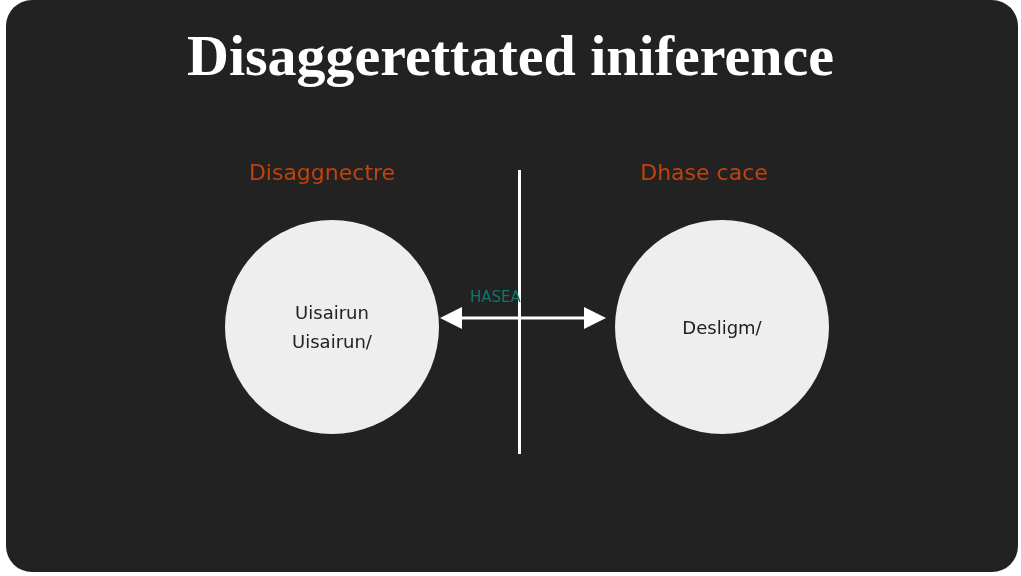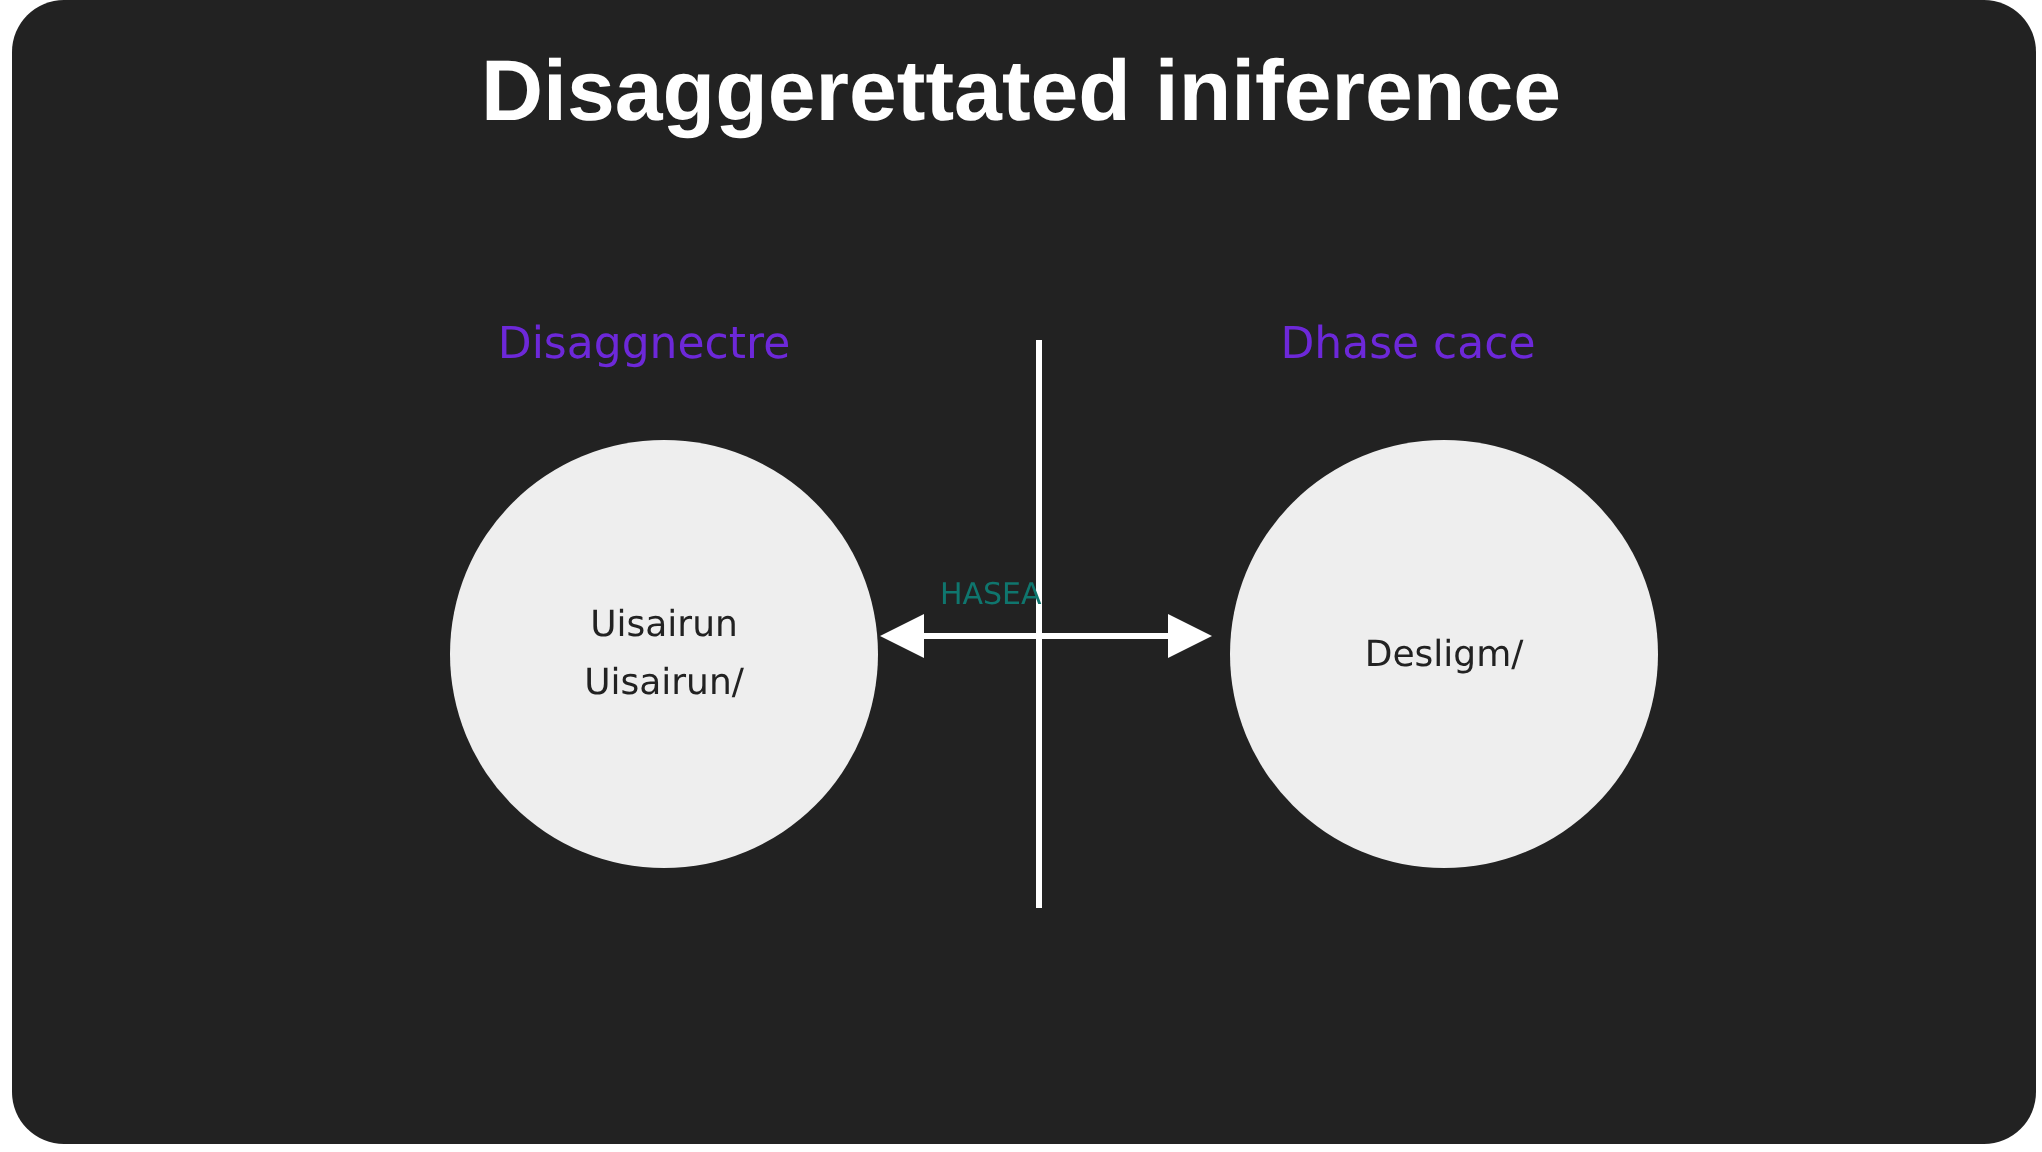--- a/index.html
+++ b/index.html
@@ -3,25 +3,25 @@
   <meta charset="utf-8">
   <style>
     html, body { margin: 0; padding: 0; background: #ffffff; }
     body { width: 1021px; height: 576px; position: relative; overflow: hidden; }
     .card {
       position: absolute; left: 6px; top: 0px; width: 1012px; height: 572px;
       background: #222222; border-radius: 26px;
     }
     .title {
       position: absolute; left: 0; top: 22px; width: 1021px; text-align: center;
-      color: #ffffff; font-family: Liberation Sans, sans-serif; font-weight: bold;
-      font-size: 43px; letter-spacing: 0px;
+      color: #ffffff; font-family: Liberation Serif, serif; font-weight: bold;
+      font-size: 58px; letter-spacing: 0px;
     }
     .col-label {
-      position: absolute; top: 160px; color: #6d28d9;
+      position: absolute; top: 160px; color: #c2410c;
       font-family: "DejaVu Sans", sans-serif; font-size: 22px; text-align: center;
     }
     .col-left { left: 222px; width: 200px; }
     .col-right { left: 604px; width: 200px; }
     .circle {
       position: absolute; width: 214px; height: 214px; border-radius: 50%;
       background: #eeeeee; display: flex; flex-direction: column;
       align-items: center; justify-content: center;
       font-family: "DejaVu Sans", sans-serif; font-size: 18px; color: #222222;
       line-height: 29px; text-align: center;

